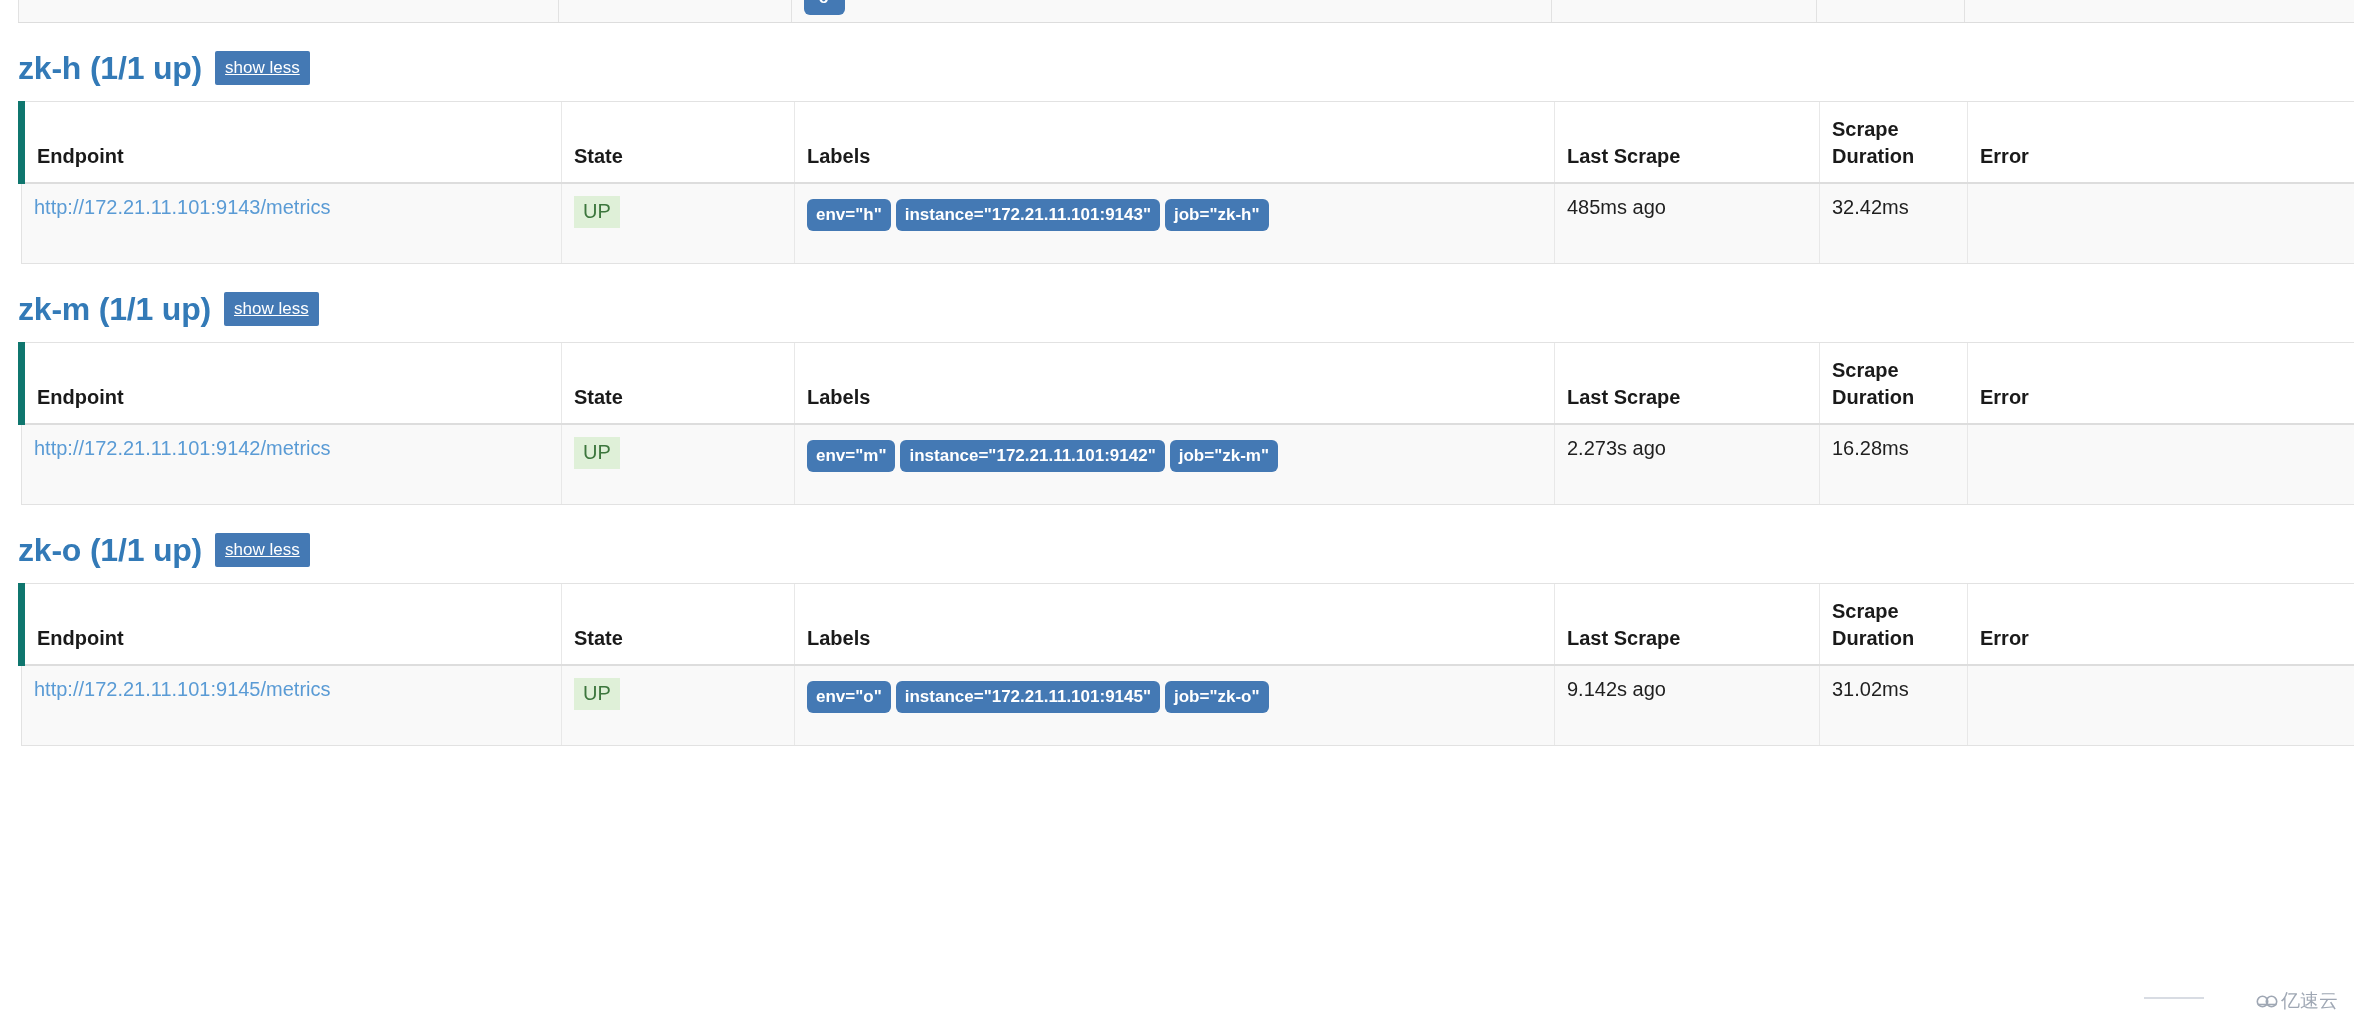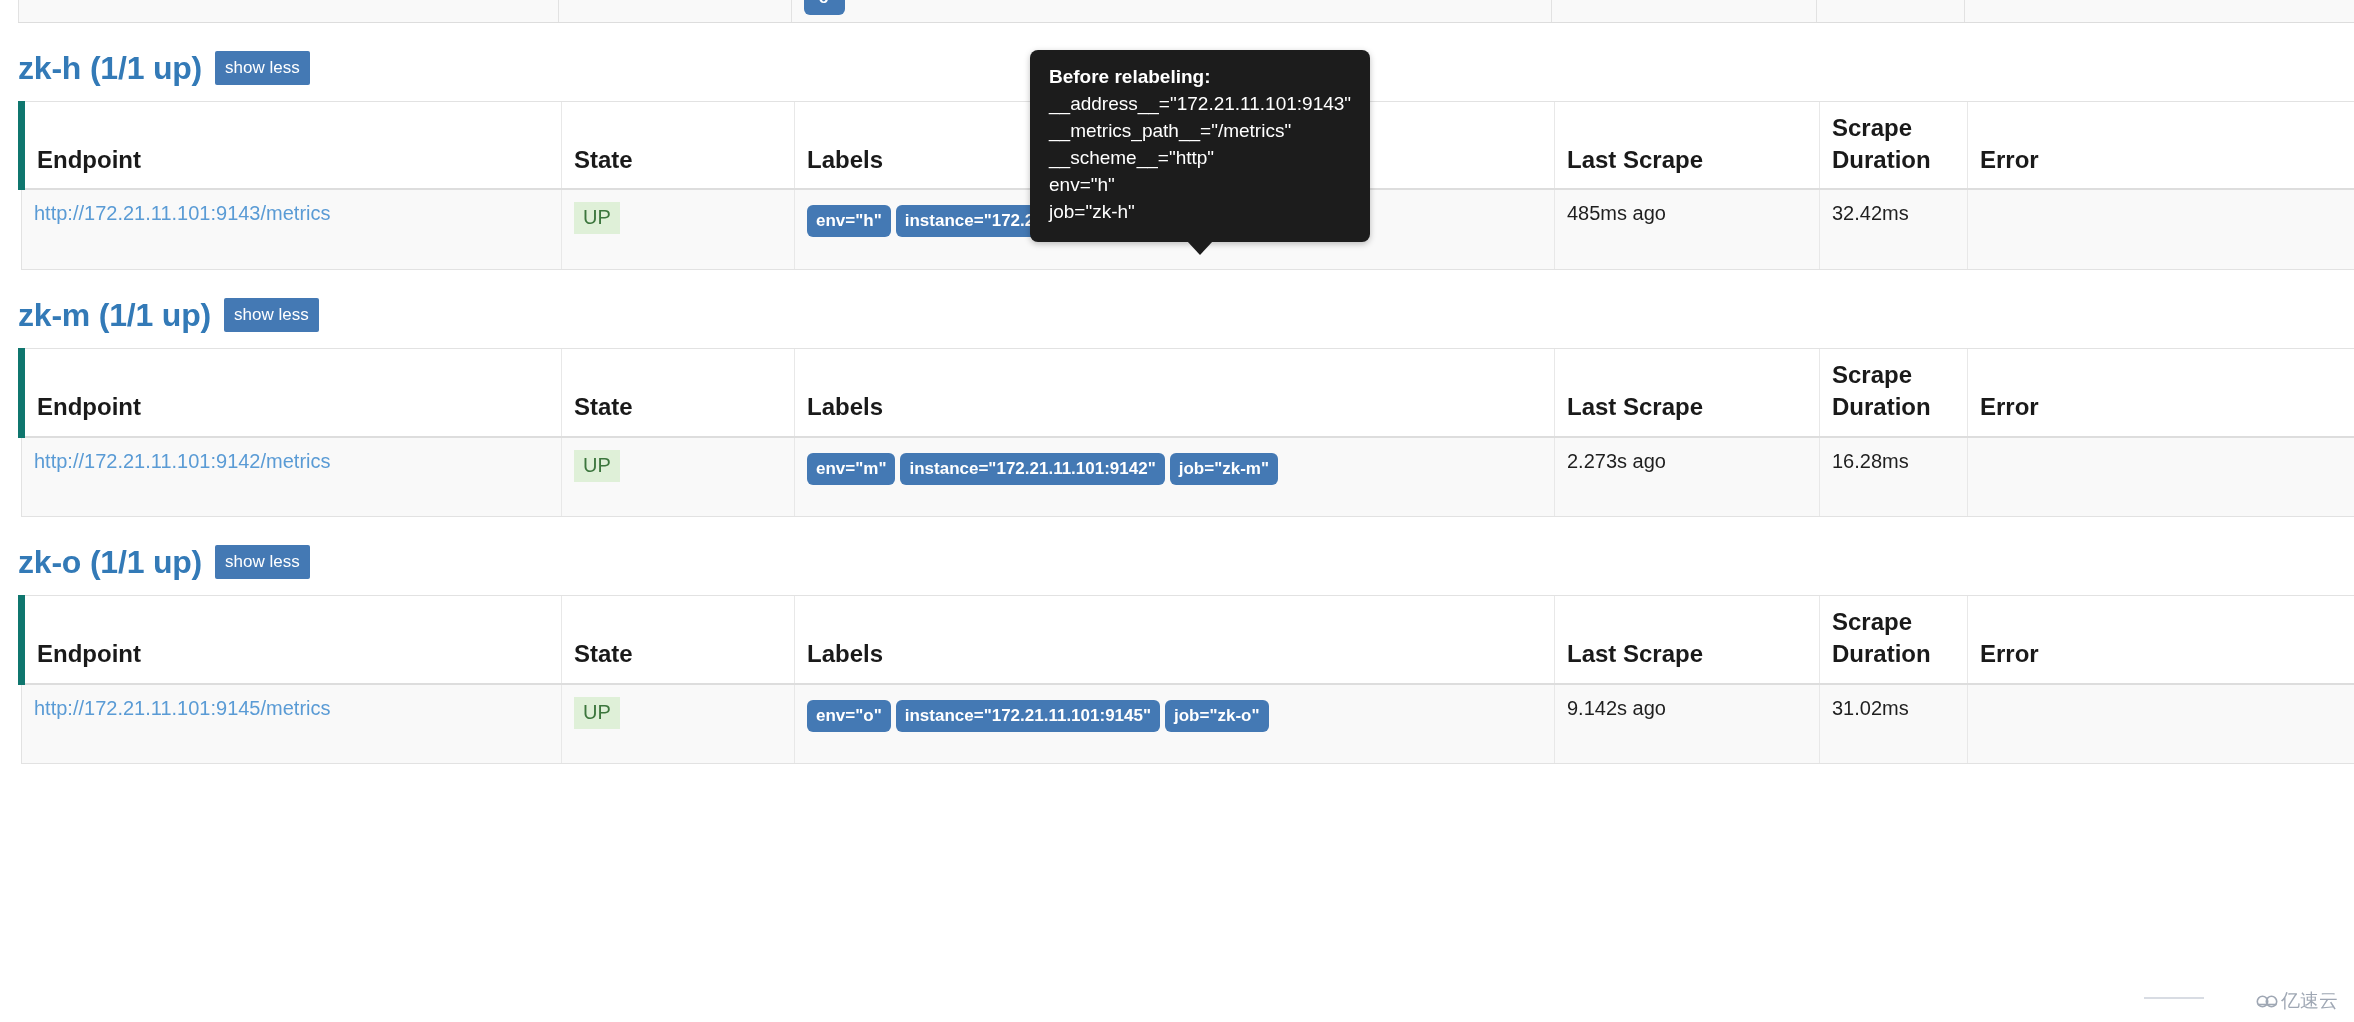--- a/index.html
+++ b/index.html
@@ -60,35 +60,36 @@
     background: #4479b4;
     color: #ffffff;
     font-size: 17px;
     line-height: 1;
     padding: 8px 10px 9px 10px;
     border: none;
     border-radius: 2px;
     cursor: pointer;
     font-family: "Liberation Sans", sans-serif;
     white-space: nowrap;
+    text-decoration: underline;
   }
 
   
   .targets-table {
     width: 2318px;
     border-collapse: collapse;
     table-layout: fixed;
     font-size: 19px;
   }
   .targets-table th {
     text-align: left;
     vertical-align: bottom;
     font-weight: bold;
     color: #1a1a1a;
-    font-size: 24px;
+    font-size: 20px;
     padding: 10px 12px 12px 12px;
     height: 82px;
     border-bottom: 2px solid #dddddd;
     border-left: 1px solid #e8e8e8;
     border-top: 1px solid #e2e2e2;
     background: #ffffff;
     line-height: 1.35;
   }
   .targets-table th:first-child { border-left: 7px solid #0f766e; }
   .targets-table th:last-child { border-right: 1px solid #e2e2e2; }
@@ -338,29 +339,20 @@
             <td class="col-last">9.142s ago</td>
             <td class="col-duration">31.02ms</td>
             <td class="col-error"></td>
           </tr>
         </tbody>
       </table>
     </div>
 
   </div>
 
-  <div class="tooltip" style="left:1030px; top:50px;">
-    <div class="tooltip-title">Before relabeling:</div>
-    <div class="tooltip-line">__address__="172.21.11.101:9143"</div>
-    <div class="tooltip-line">__metrics_path__="/metrics"</div>
-    <div class="tooltip-line">__scheme__="http"</div>
-    <div class="tooltip-line">env="h"</div>
-    <div class="tooltip-line">job="zk-h"</div>
-    <div class="tooltip-arrow"></div>
-  </div>
 
   <div class="watermark-rule"></div>
   <div class="watermark">
     <svg width="26" height="18" viewBox="0 0 26 18">
       <g fill="none" stroke="#9aa3b0" stroke-width="1.6">
         <circle cx="7.5" cy="9.5" r="5.2"></circle>
         <circle cx="16.5" cy="9.5" r="5.2"></circle>
         <path d="M2.8 12.5 H21.5"></path>
       </g>
     </svg>

